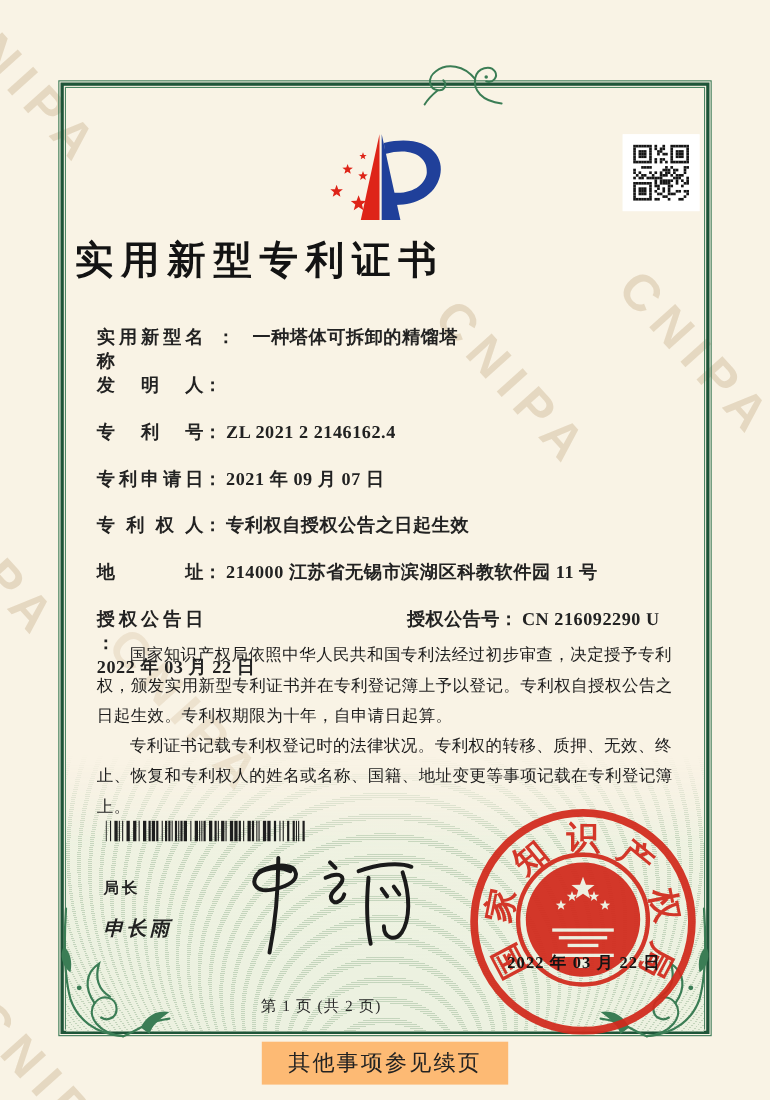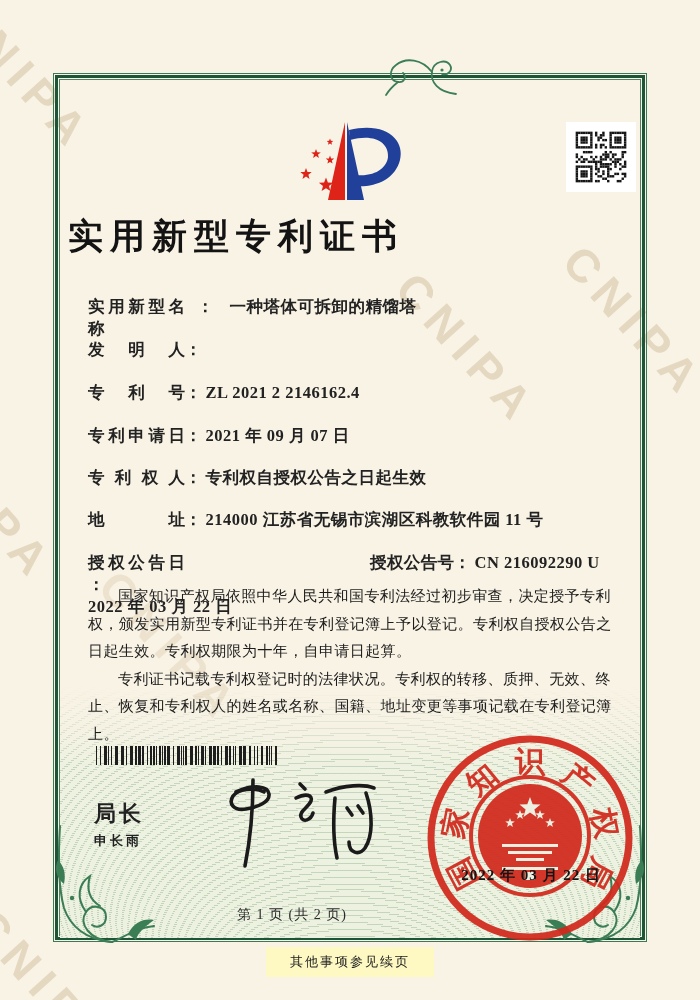--- a/index.html
+++ b/index.html
@@ -50,30 +50,30 @@
   .frow .colon{margin-right:4px;}
   .frow .val{letter-spacing:0.5px;}
   .frow.r1{top:296px;gap:12px;}.frow.r2{top:339px;}.frow.r3{top:382px;}
   .frow.r4{top:425px;}.frow.r5{top:467px;}.frow.r6{top:509px;}
   .frow.r7{top:552px;}
   .grant-right{position:absolute;left:282px;top:0;display:flex;align-items:baseline;}
   .grant-right .lbl{width:84px;}
   .paras{left:88px;top:583px;width:533px;font-size:15px;line-height:27.5px;color:#1c1c1c;}
   .paras p{margin:0;text-indent:2em;letter-spacing:0.4px;}
   .officer-title{left:94px;top:799px;font-family:"Liberation Sans","DejaVu Sans",sans-serif;
-    font-size:22px;font-weight:600;letter-spacing:3px;color:#222;text-align:right;}
+    font-size:14px;font-weight:600;letter-spacing:3px;color:#222;text-align:right;}
   .officer-name{left:94px;top:832px;font-family:"Liberation Sans","DejaVu Sans",sans-serif;
-    font-size:13px;font-weight:600;letter-spacing:3px;color:#222;}
+    font-size:18px;font-weight:600;letter-spacing:3px;color:#222;font-style:italic;}
   .sig{left:208px;top:774px;}
   .seal{left:418px;top:726px;opacity:0.93;}
   .seal-date{left:426px;top:866px;width:210px;text-align:center;font-size:15px;font-weight:700;
     letter-spacing:1px;color:#141414;}
   .page-info{left:55px;top:906px;width:474px;text-align:center;font-size:14px;color:#2a2a2a;letter-spacing:1px;}
   .cont-note{left:0;top:947px;width:700px;text-align:center;}
-  .cont-note span{display:inline-block;background:#fef9c3;padding:6px 24px;font-size:13px;
+  .cont-note span{display:inline-block;background:#fdba74;padding:6px 24px;font-size:20px;
     letter-spacing:2px;color:#222;}
   .orn{position:absolute;z-index:3;pointer-events:none;}
 </style>
 </head>
 <body>
 
 <div class="page">
 
   <div class="wm" style="left:-20px;top:-12px;">CNIPA</div>
   <div class="wm" style="left:425px;top:262px;">CNIPA</div>

